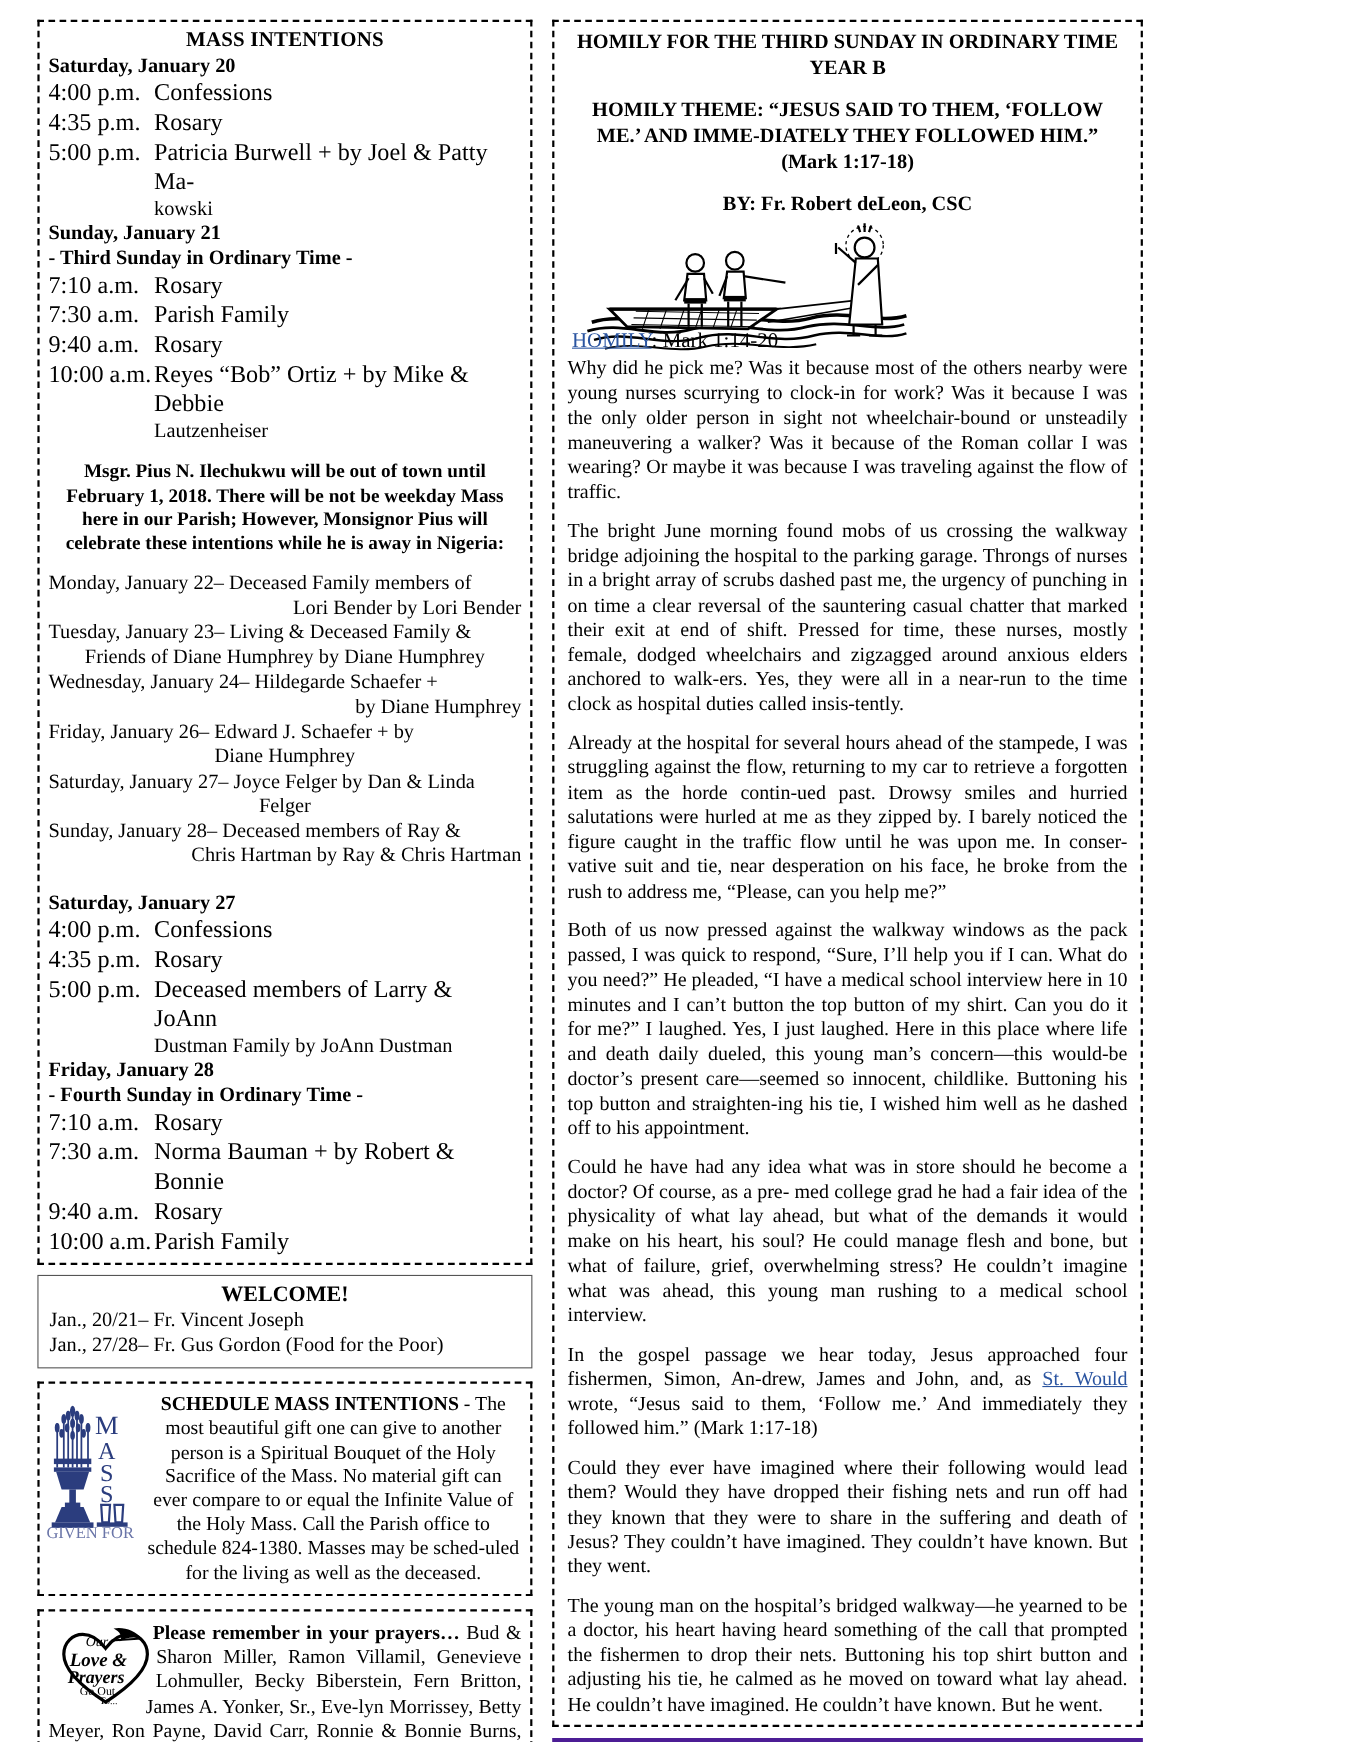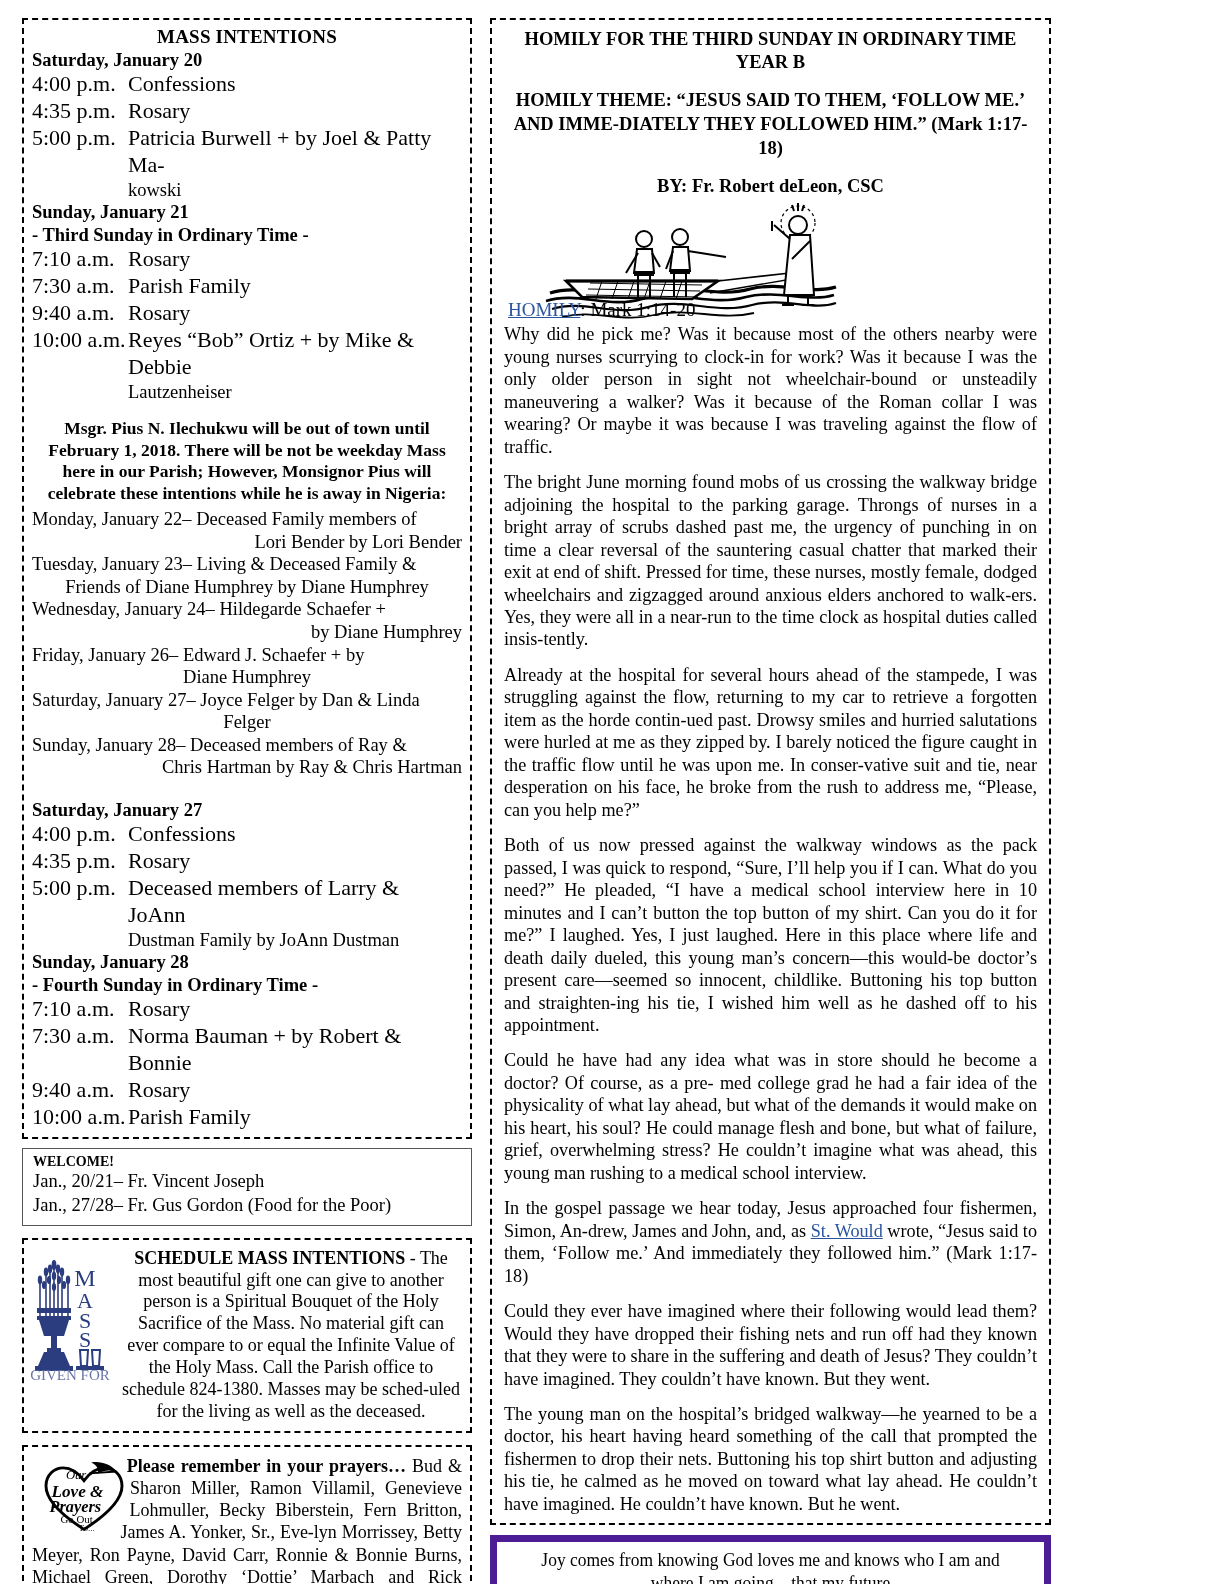--- a/index.html
+++ b/index.html
@@ -2,21 +2,21 @@
 <html><head>
 <meta charset="utf-8">
 <style>
   html,body{margin:0;padding:0;background:#fff;}
   body{
     width:1224px;height:1584px;
     font-family:"Liberation Serif","DejaVu Serif",serif;
     color:#000;
     -webkit-font-smoothing:antialiased;
   }
-  .page{position:relative;width:1073px;height:1584px;box-sizing:border-box;padding:18px 22px;}
+  .page{position:relative;width:1073px;height:1584px;box-sizing:border-box;padding:18px 34px;}
   .cols{display:flex;gap:18px;height:1548px;}
   .col-left{width:450px;flex:0 0 450px;}
   .col-right{flex:1 1 auto;display:flex;flex-direction:column;}
 
   
   .dashbox{
     border:2px dashed #000;
     box-sizing:border-box;
     padding:4px 8px 6px 8px;
   }
@@ -31,29 +31,29 @@
     text-align:center;font-weight:bold;font-size:19px;line-height:1.15;
     margin:2px 0 1px 0;letter-spacing:.2px;
   }
   .daytitle{font-weight:bold;font-size:18.5px;line-height:1.22;}
   .entry{display:flex;font-size:22px;line-height:1.22;}
   .entry .t{flex:0 0 96px;white-space:nowrap;}
   .entry .d{flex:1 1 auto;}
   .indent{font-size:18.5px;line-height:1.22;padding-left:96px;}
   .notice{
     font-weight:bold;font-size:17.5px;line-height:1.23;text-align:center;
-    margin-top:15px;margin-bottom:4px;
+    margin-top:15px;margin-bottom:15px;
   }
   .wk{font-size:18.5px;line-height:1.22;}
   .wk .c{display:block;text-align:center;}
   .wk .r{display:block;text-align:right;}
   .gap{height:20px;}
 
   
-  .welcome-title{font-weight:bold;font-size:14px;line-height:1.2;}
+  .welcome-title{text-align:center;font-weight:bold;font-size:20px;line-height:1.2;}
   .welcome-line{font-size:18.5px;line-height:1.25;}
 
   
   .smi{display:flex;gap:6px;align-items:flex-start;}
   .smi-logo{flex:0 0 86px;padding-top:6px;}
   .smi-text{flex:1 1 auto;font-size:18px;line-height:1.215;text-align:center;}
   .smi-text b{font-weight:bold;}
 
   
   .pray-wrap{font-size:18px;line-height:1.24;text-align:justify;}
@@ -174,21 +174,21 @@
           <span class="d">Rosary</span>
         </div>
         <div class="entry">
           <span class="t">5:00 p.m.</span>
           <span class="d">Deceased members of Larry &amp; JoAnn</span>
         </div>
         <div class="indent">Dustman Family by JoAnn Dustman</div>
       </div>
 
       <div>
-        <div class="daytitle">Sunday, January 28</div>
+        <div class="daytitle">Friday, January 28</div>
         <div class="daytitle">- Fourth Sunday in Ordinary Time -</div>
         <div class="entry">
           <span class="t">7:10 a.m.</span>
           <span class="d">Rosary</span>
         </div>
         <div class="entry">
           <span class="t">7:30 a.m.</span>
           <span class="d">Norma Bauman + by Robert &amp; Bonnie</span>
         </div>
         <div class="entry">

